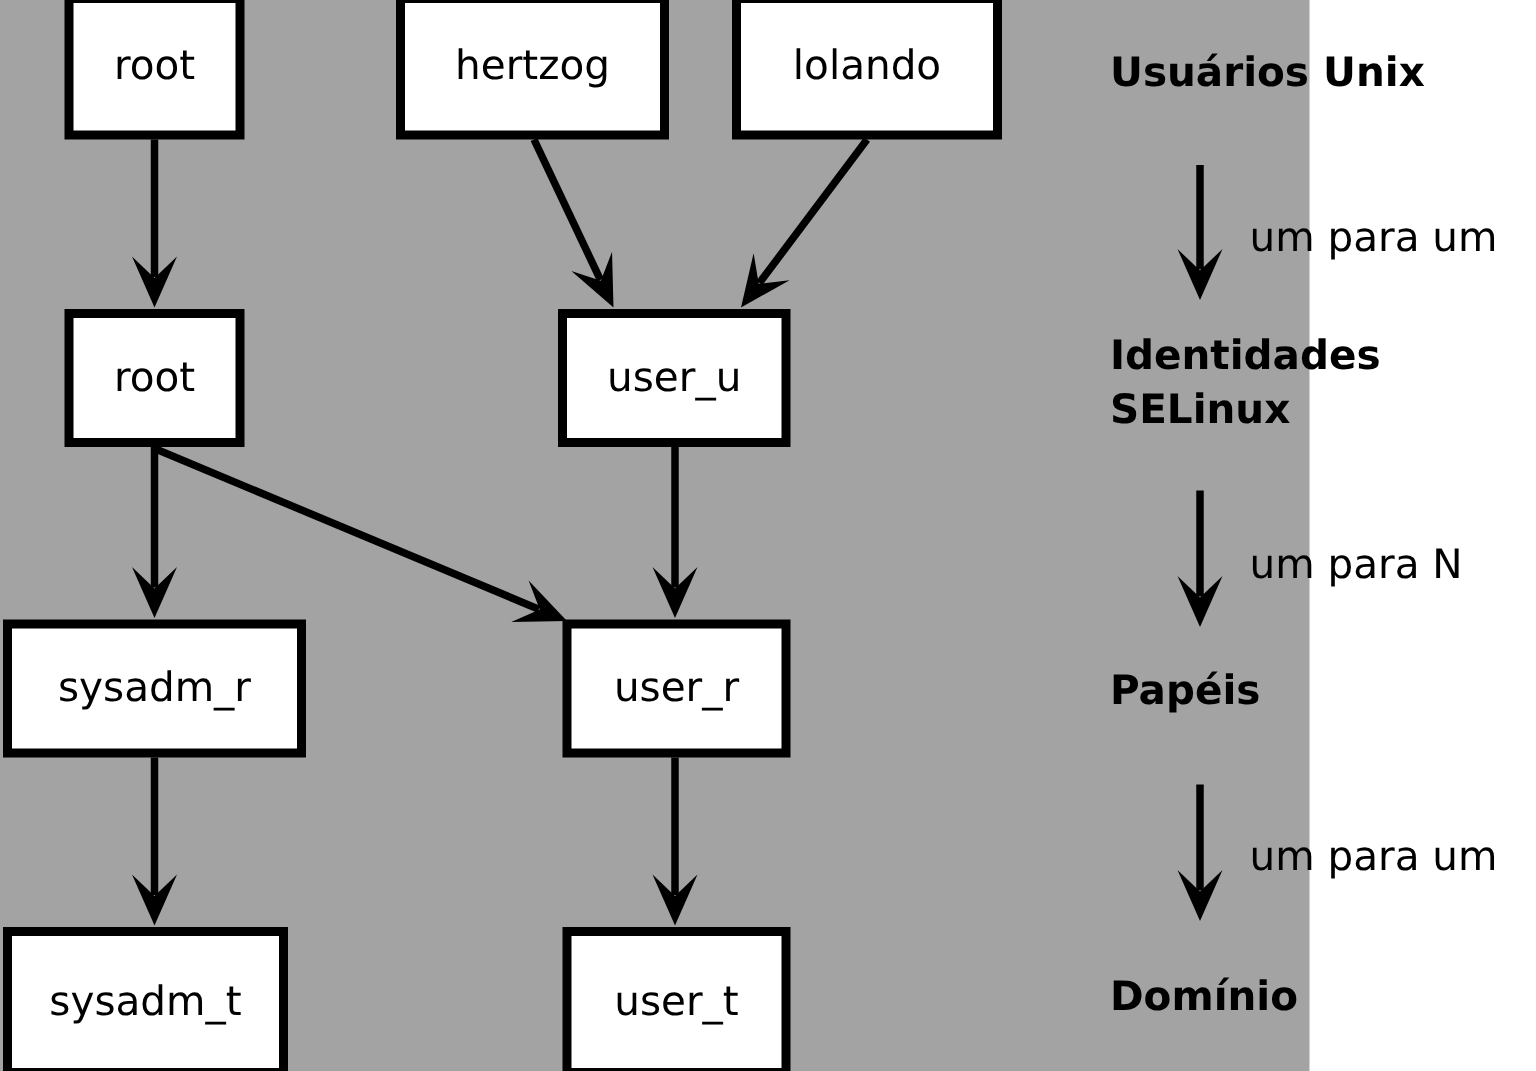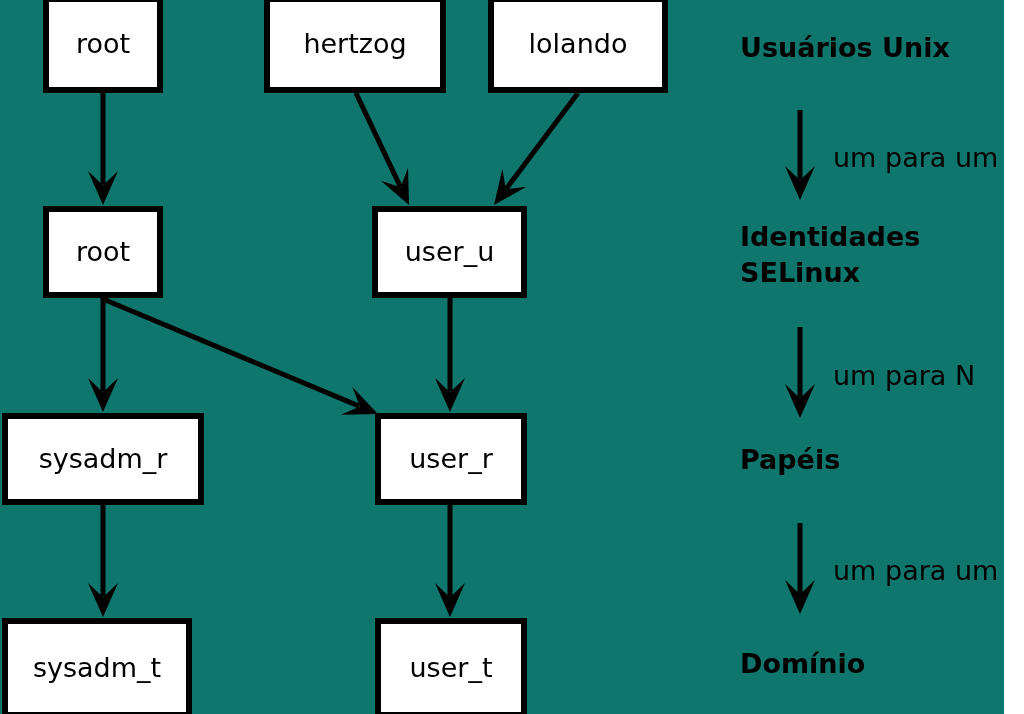--- a/index.html
+++ b/index.html
@@ -8,23 +8,23 @@
     background: #ffffff;
   }
   body {
     width: 1024px;
     height: 714px;
     font-family: "DejaVu Sans", sans-serif;
     overflow: hidden;
   }
   #diagram-root {
     position: relative;
-    width: 1004px;
+    width: 873px;
     height: 714px;
-    background: #0f766e;
+    background: #a3a3a3;
   }
   svg.canvas {
     position: absolute;
     top: 0;
     left: 0;
     width: 1024px;
     height: 714px;
     display: block;
   }
   .node-rect {

